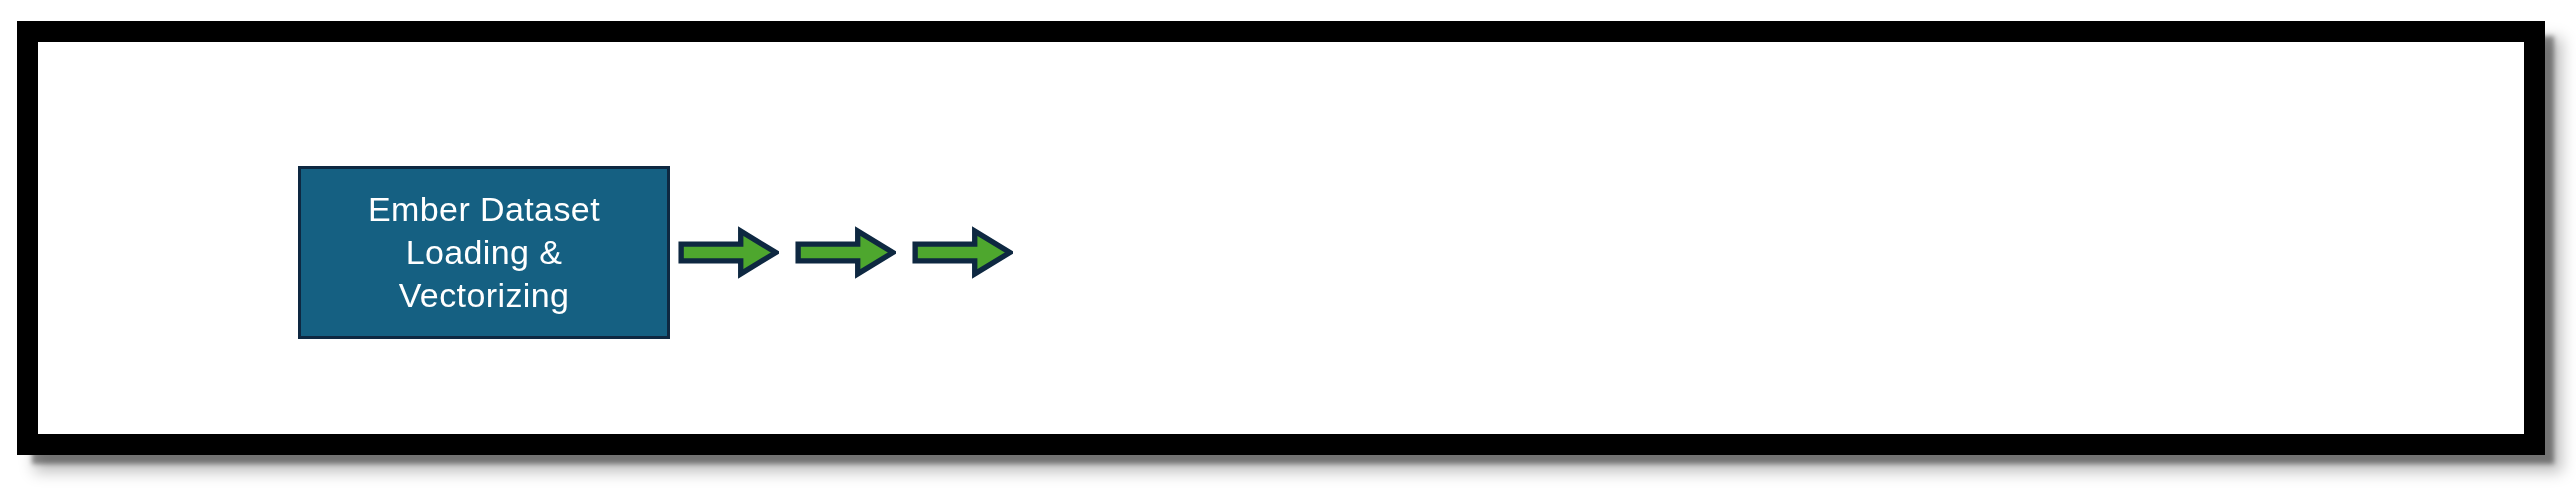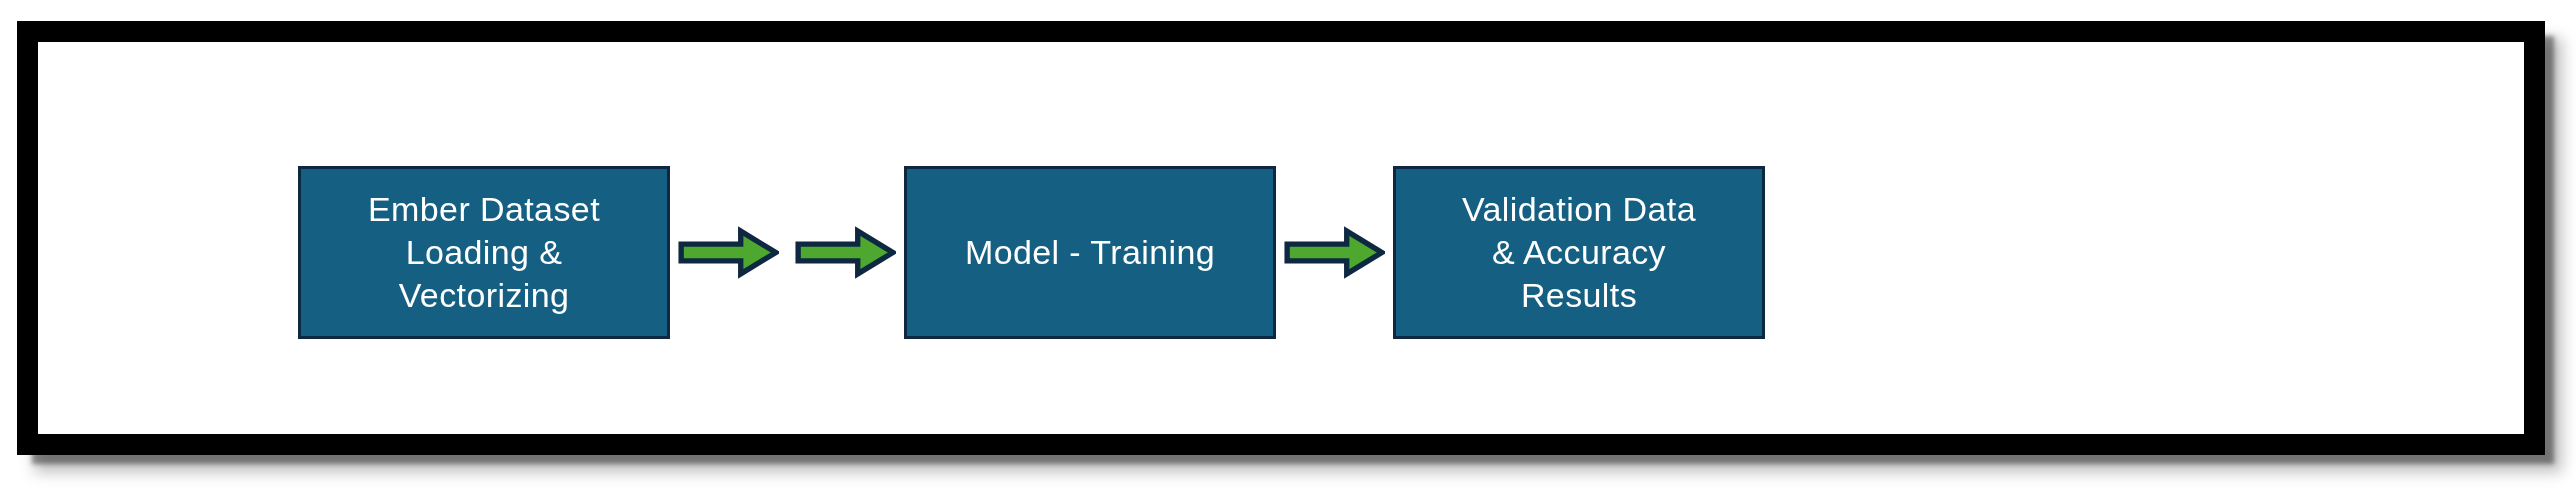--- a/index.html
+++ b/index.html
@@ -83,30 +83,22 @@
     </svg>
   </div>
 
 
   <div class="arrow-wrap">
     <svg class="arrow" viewBox="0 0 132 72" xmlns="http://www.w3.org/2000/svg">
       <polygon points="4,25 82,25 82,8 128,36 82,64 82,47 4,47"></polygon>
     </svg>
   </div>
 
-  <div class="box">
-    <span class="box-label">Model - Training</span>
-  </div>
 
   <div class="arrow-wrap">
     <svg class="arrow" viewBox="0 0 132 72" xmlns="http://www.w3.org/2000/svg">
       <polygon points="4,25 82,25 82,8 128,36 82,64 82,47 4,47"></polygon>
     </svg>
   </div>
 
-  <div class="box">
-    <span class="box-label">Validation Data
-&amp; Accuracy
-Results</span>
-  </div>
 </div>
 </div>
 
 
 </body></html>

